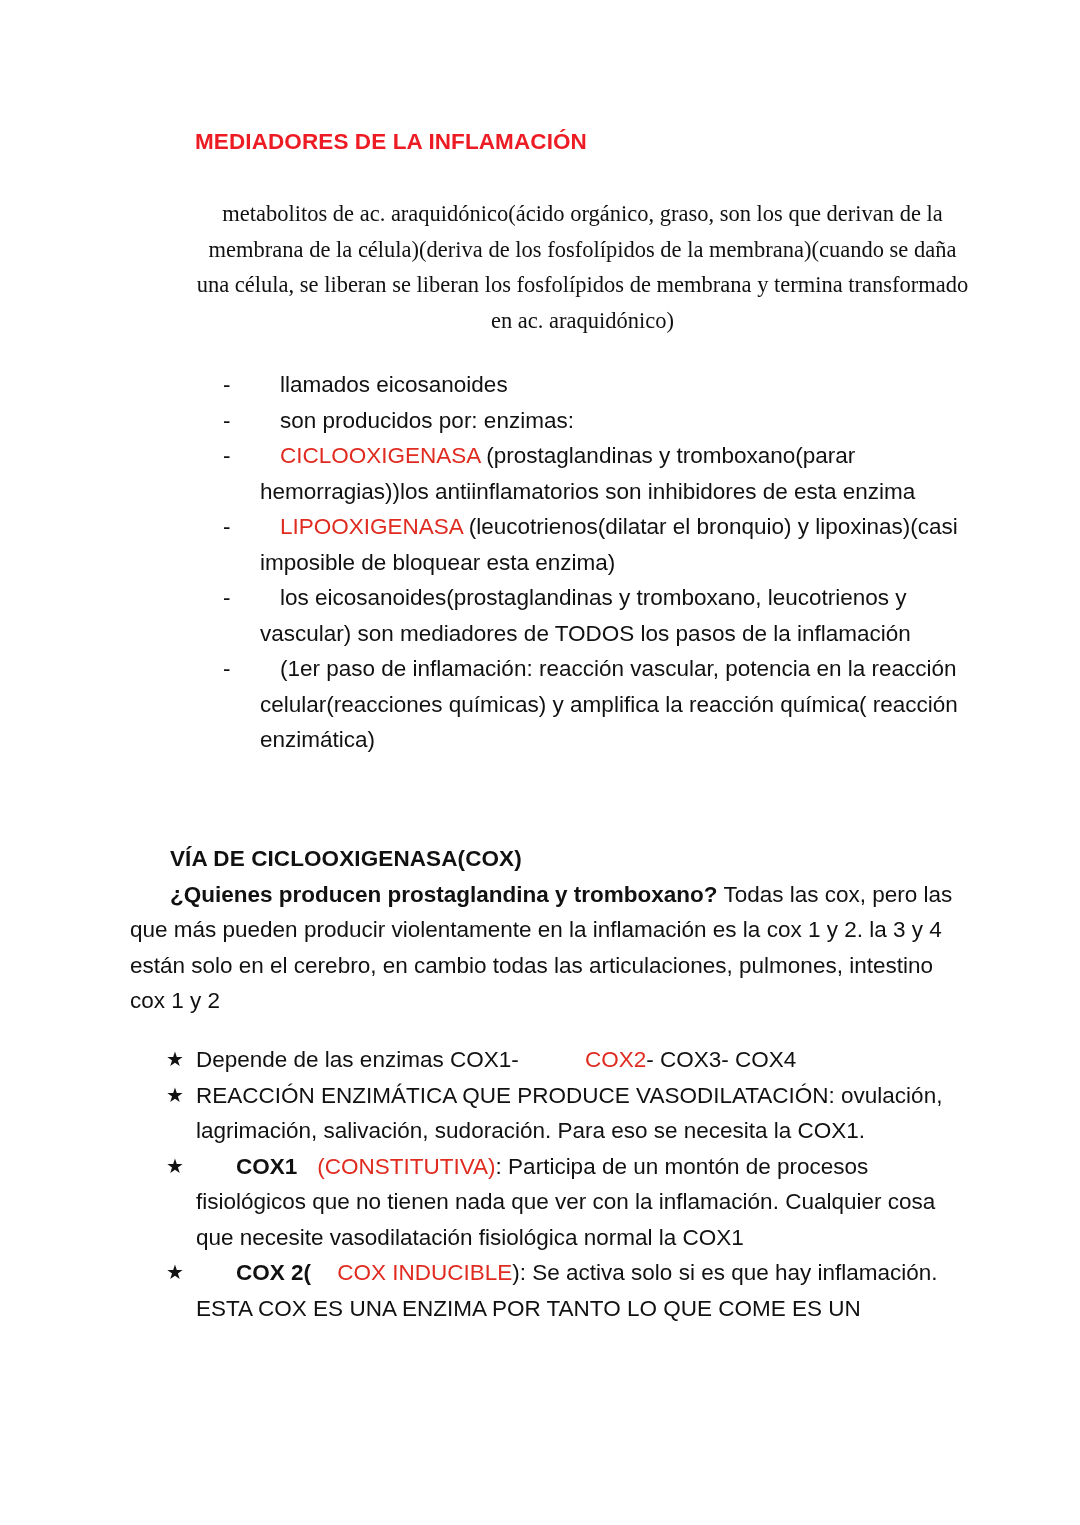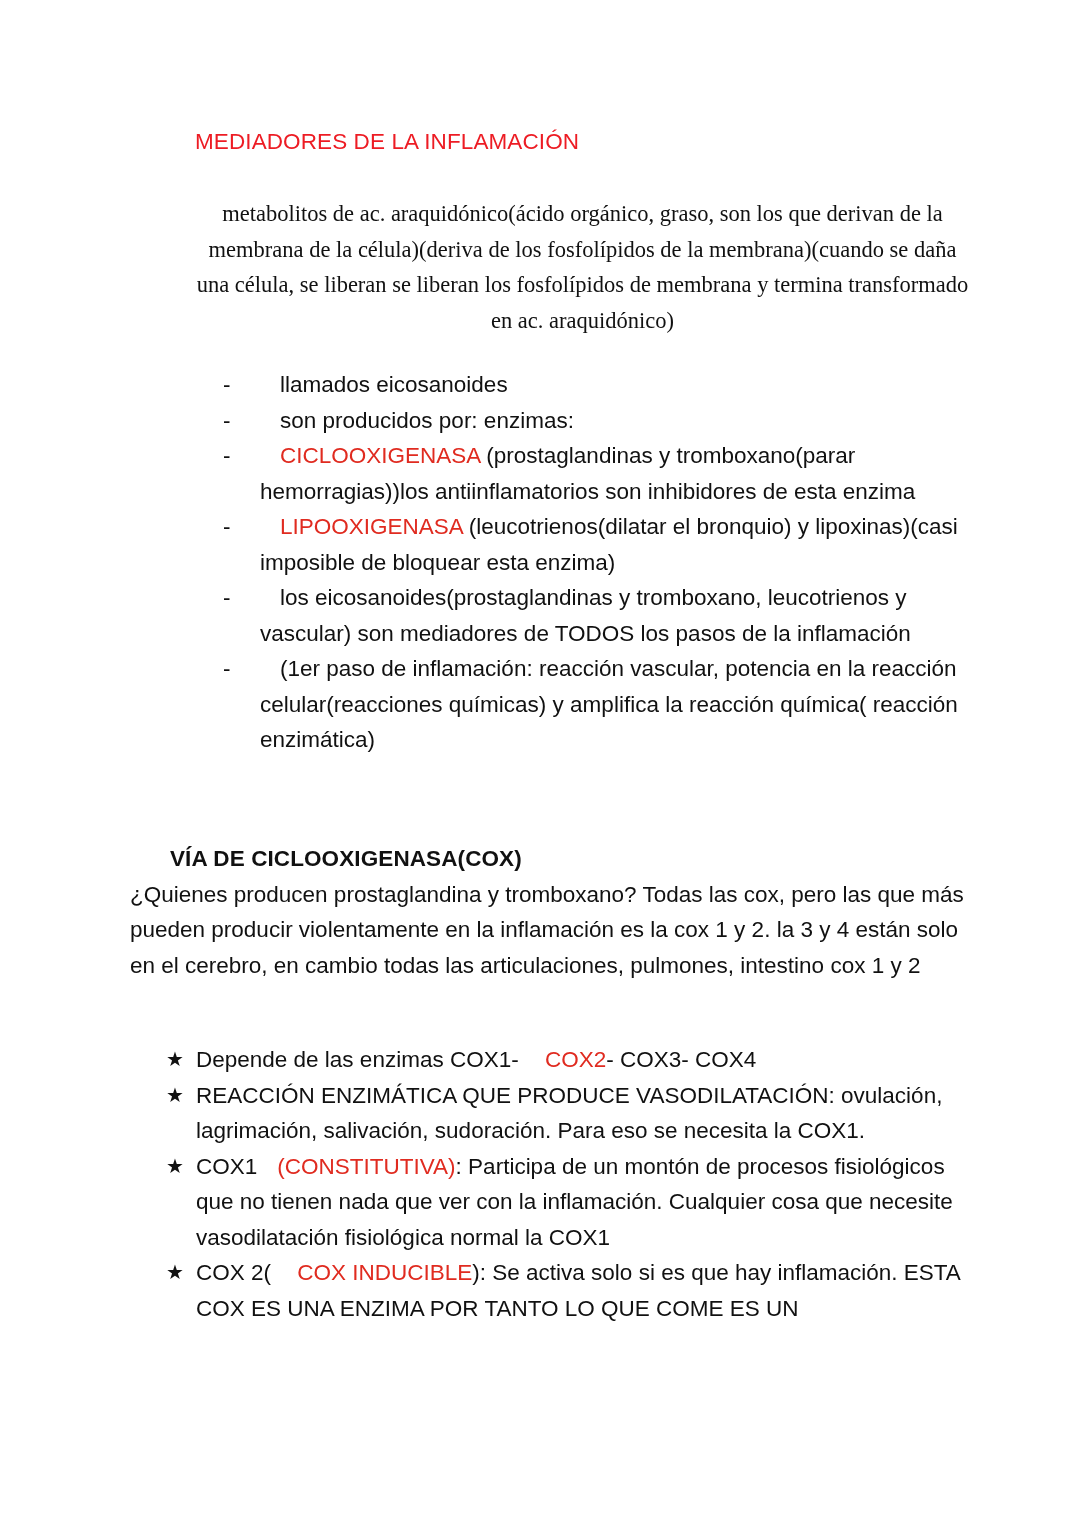--- a/index.html
+++ b/index.html
@@ -21,21 +21,21 @@
     background: #ffffff;
     overflow: hidden;
   }
 
   
   .doc-title {
     position: absolute;
     left: 195px;
     top: 129px;
     font-size: 22.5px;
-    font-weight: normal;
+    font-weight: bold;
     color: #ED1C24;
     letter-spacing: 0.1px;
   }
 
   
   .intro-para {
     position: absolute;
     left: 195px;
     top: 196px;
     width: 775px;
@@ -103,21 +103,21 @@
   .star-marker {
     position: absolute;
     left: 0;
     top: 0;
     font-size: 20px;
     line-height: 35.5px;
     color: #111111;
   }
 
   .red { color: #E02B20; margin-left: 20px; }
-  .b { font-weight: normal; }
+  .b { font-weight: bold; margin-left: 40px; }
 </style>
 </head>
 <body>
 
 <div class="page">
 
   <div class="doc-title">MEDIADORES DE LA INFLAMACIÓN</div>
 
   <div class="intro-para">metabolitos de ac. araquidónico(ácido orgánico, graso, son los que derivan de la membrana de la célula)(deriva de los fosfolípidos de la membrana)(cuando se daña una célula, se liberan se liberan los fosfolípidos de membrana y termina transformado en ac. araquidónico)</div>
 

